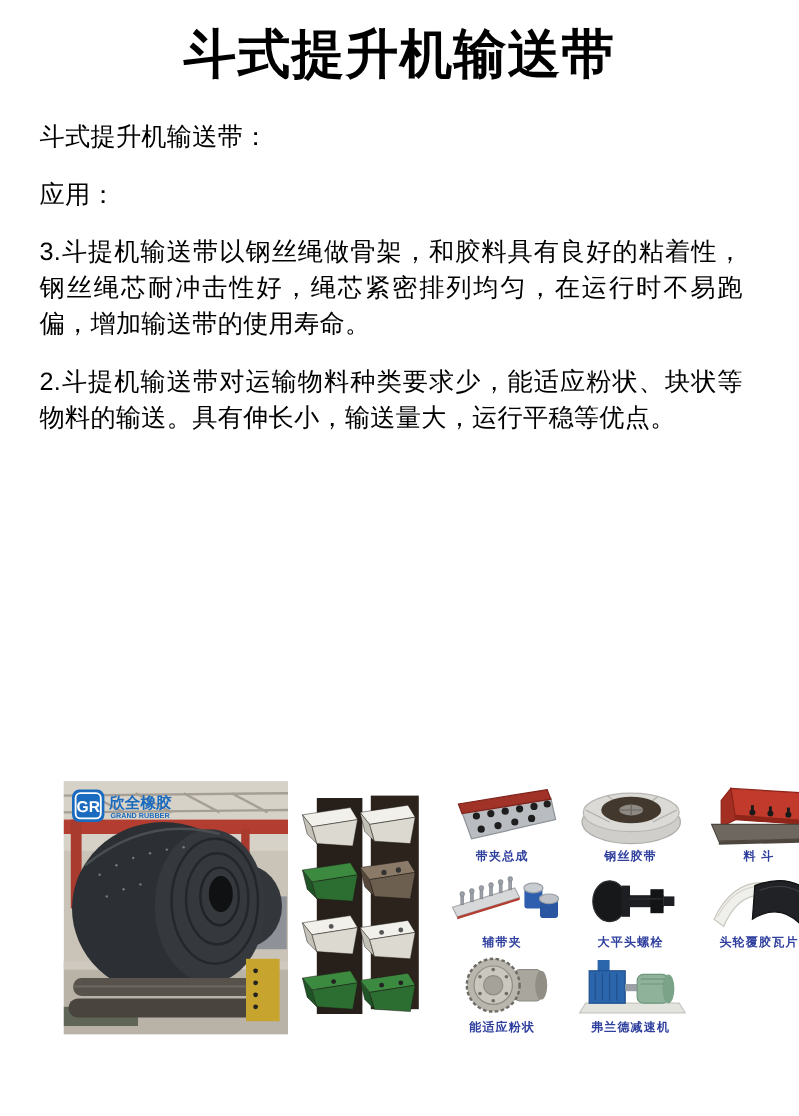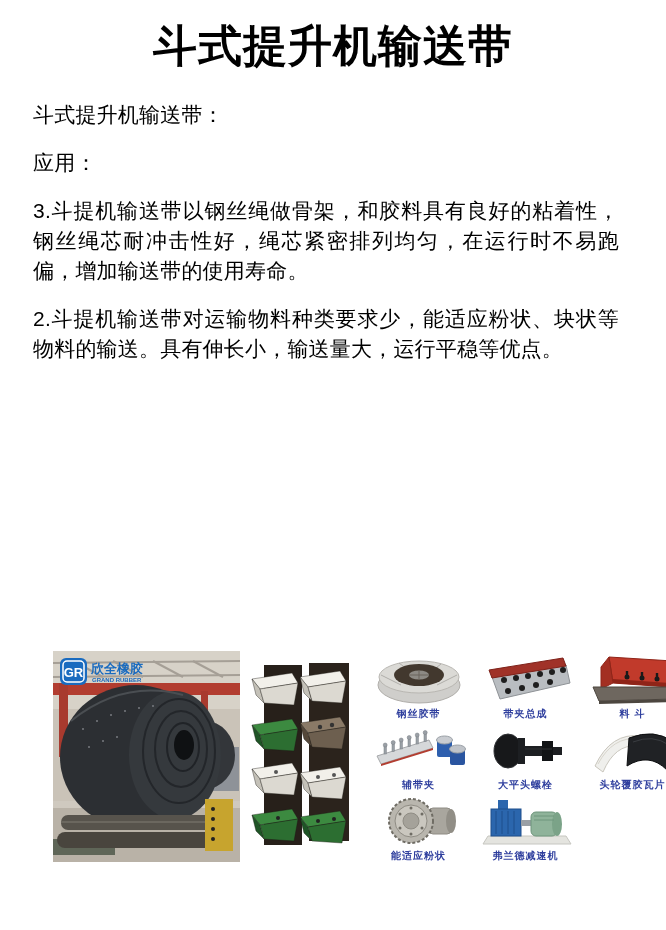--- a/index.html
+++ b/index.html
@@ -187,48 +187,48 @@
         <path class="bk-front" d="M8,16 L46,10 L42,32 L12,30 Z"></path>
       <circle cx="18" cy="10" r="2" fill="#222"></circle>
         <circle cx="34" cy="8" r="2" fill="#222"></circle>
     </g>
   </svg>
 
   <div class="product-grid">
 
     <div class="product-card">
       <svg width="96" height="52" viewBox="0 0 96 52">
-        <ellipse cx="48" cy="32" rx="41" ry="18" fill="#cfcecb" stroke="#b0aeaa"></ellipse>
-        <ellipse cx="48" cy="24" rx="40" ry="16" fill="#dbdad6" stroke="#b9b7b2"></ellipse>
-        <path d="M10,22 L30,32 M86,22 L66,32 M28,10 L44,22 M70,11 L56,22" stroke="#b0aeaa" fill="none"></path>
-        <ellipse cx="48" cy="22" rx="25" ry="11" fill="#42382e"></ellipse>
-        <ellipse cx="48" cy="22" rx="10" ry="4.5" fill="#8d8a84"></ellipse>
-        <path d="M38,22 L58,22 M48,17.5 L48,26.5" stroke="#6a655d"></path>
-      </svg>
-      <span class="product-label">钢丝胶带</span>
-    </div>
-
-    <div class="product-card">
-      <svg width="96" height="52" viewBox="0 0 96 52">
         <path d="M14,24 L88,12 L92,30 L22,46 Z" fill="#b9bdc1" stroke="#8e9296"></path>
         <path d="M11,17 L85,5 L88,13 L14,25 Z" fill="#a03228" stroke="#7d2119"></path>
         <g fill="#1e1e1e">
           <circle cx="26" cy="27" r="3"></circle>
             <circle cx="38" cy="25" r="3"></circle>
             <circle cx="50" cy="23" r="3"></circle>
           <circle cx="62" cy="21" r="3"></circle>
             <circle cx="74" cy="19" r="3"></circle>
             <circle cx="85" cy="17" r="3"></circle>
           <circle cx="30" cy="38" r="3"></circle>
             <circle cx="44" cy="35" r="3"></circle>
             <circle cx="58" cy="32" r="3"></circle>
           <circle cx="72" cy="29" r="3"></circle>
         </g>
       </svg>
       <span class="product-label">带夹总成</span>
+    </div>
+
+    <div class="product-card">
+      <svg width="96" height="52" viewBox="0 0 96 52">
+        <ellipse cx="48" cy="32" rx="41" ry="18" fill="#cfcecb" stroke="#b0aeaa"></ellipse>
+        <ellipse cx="48" cy="24" rx="40" ry="16" fill="#dbdad6" stroke="#b9b7b2"></ellipse>
+        <path d="M10,22 L30,32 M86,22 L66,32 M28,10 L44,22 M70,11 L56,22" stroke="#b0aeaa" fill="none"></path>
+        <ellipse cx="48" cy="22" rx="25" ry="11" fill="#42382e"></ellipse>
+        <ellipse cx="48" cy="22" rx="10" ry="4.5" fill="#8d8a84"></ellipse>
+        <path d="M38,22 L58,22 M48,17.5 L48,26.5" stroke="#6a655d"></path>
+      </svg>
+      <span class="product-label">钢丝胶带</span>
     </div>
 
     <div class="product-card">
       <svg width="96" height="52" viewBox="0 0 96 52">
         <path d="M24,4 L88,8 L84,34 L28,30 Z" fill="#c13a2b" stroke="#8f2418"></path>
         <path d="M28,26 L84,30 L84,34 L28,30 Z" fill="#8f2418"></path>
         <path d="M24,4 L16,14 L16,36 L28,30 Z" fill="#a32f22" stroke="#8f2418"></path>
         <g fill="#1a1a1a">
           <circle cx="42" cy="24" r="2.5"></circle>
             <circle cx="57" cy="25" r="2.5"></circle>

